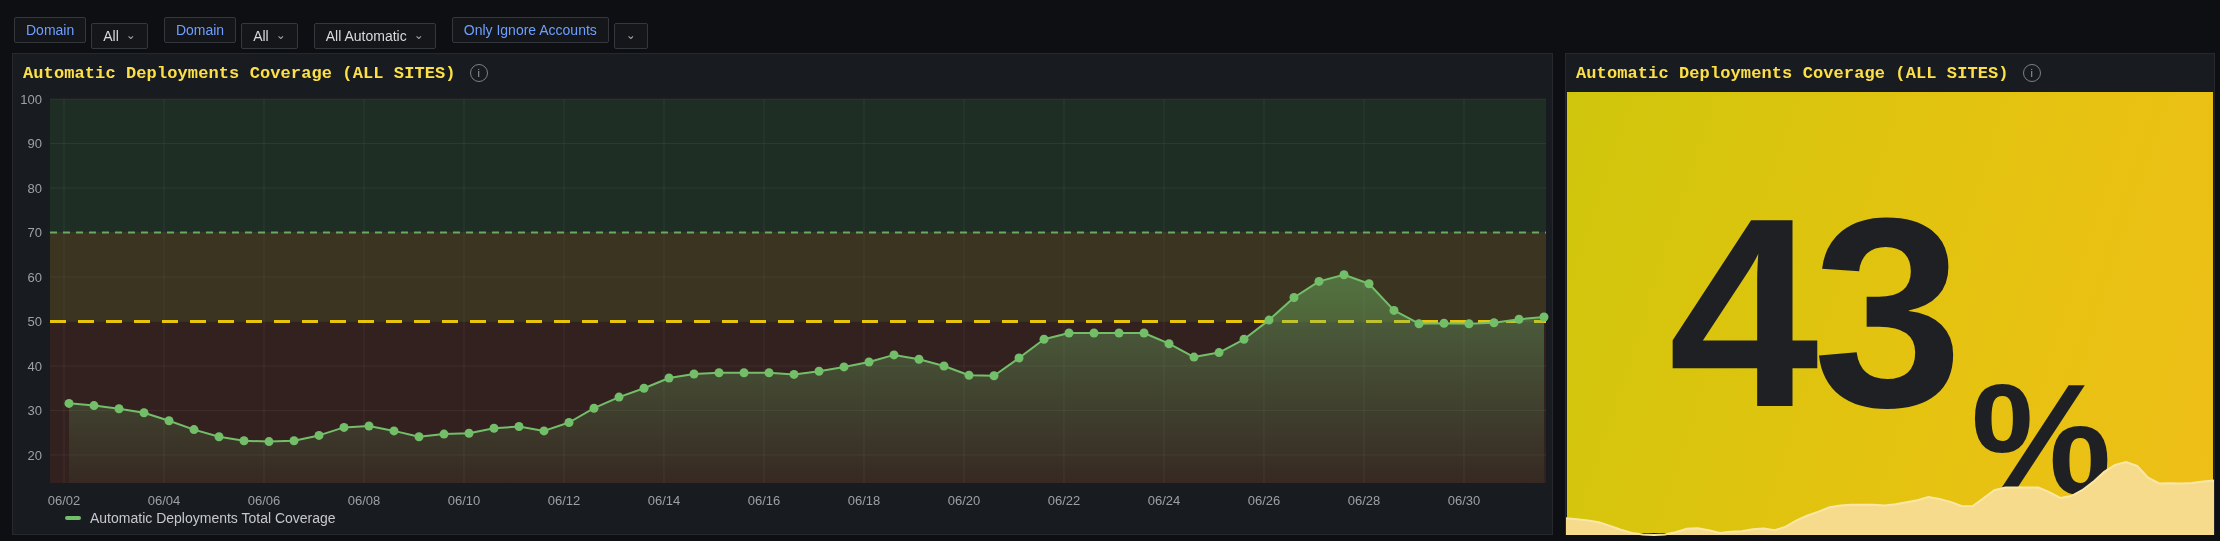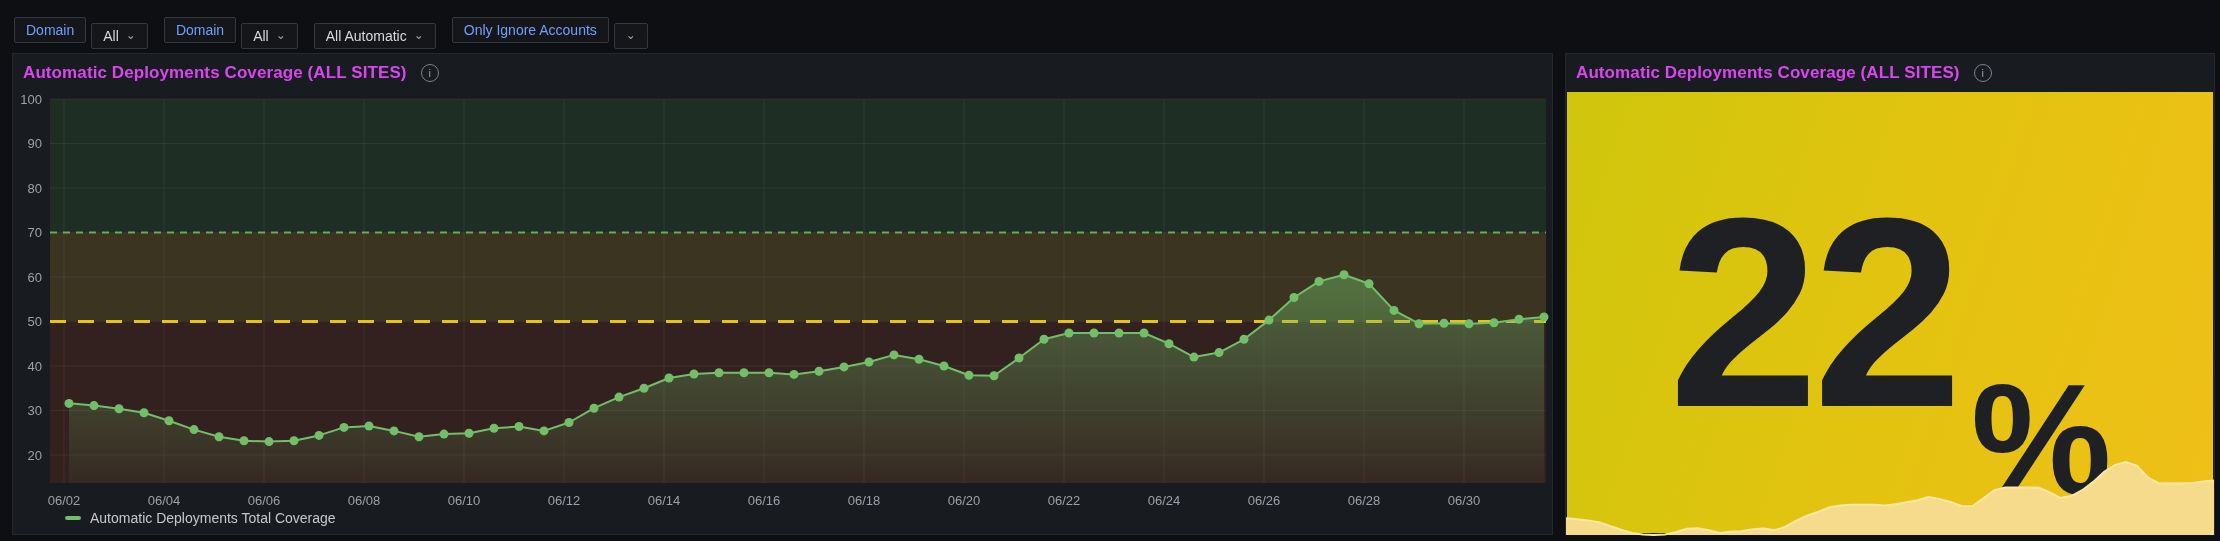--- a/index.html
+++ b/index.html
@@ -19,21 +19,21 @@
   .chev{color:#9da0a6;font-size:12px;line-height:1;transform:translateY(-1px);}
   .panel{
     position:absolute;background:#181b1f;border:1px solid #26282d;box-sizing:border-box;
   }
   .panel-left{left:12px;top:53px;width:1541px;height:482px;}
   .panel-right{left:1565px;top:53px;width:650px;height:482px;}
   .panel-header{
     position:absolute;top:0;left:0;right:0;height:38px;display:flex;align-items:center;
     padding-left:10px;
   }
-  .panel-title{font-size:17px;font-weight:600;color:#d946ef;letter-spacing:.1px;}
+  .panel-title{font-size:17px;font-weight:600;color:#fde047;letter-spacing:.1px;font-family:Liberation Mono, monospace;}
   .info-icon{
     width:16px;height:16px;border:1.5px solid #7d8087;border-radius:50%;
     margin-left:14px;display:inline-flex;align-items:center;justify-content:center;
     color:#9b9ea3;font-size:11px;line-height:1;cursor:pointer;
   }
   .info-icon::before{content:"i";}
   .legend{position:absolute;left:52px;bottom:8px;display:flex;align-items:center;cursor:pointer;}
   .legend-marker{width:16px;height:4px;border-radius:2px;background:#73bf69;margin-right:9px;}
   .legend-label{font-size:14px;color:#c7c8cc;}
   .stat-bg{
@@ -97,21 +97,21 @@
   </div>
 </div>
 
 <div class="panel panel-right">
   <div class="panel-header">
     <span class="panel-title">Automatic Deployments Coverage (ALL SITES)</span>
     <span class="info-icon"></span>
   </div>
   <div class="stat-bg"></div>
   <div class="stat-content">
-    <span class="stat-value">22</span>
+    <span class="stat-value">43</span>
     <span class="stat-unit">%</span>
   </div>
 </div>
 
 <svg id="overlay" width="2220" height="541" viewBox="0 0 2220 541">
   <defs>
     <linearGradient id="areaGrad" x1="0" y1="0" x2="0" y2="1">
       <stop offset="0" stop-color="#73bf69" stop-opacity="0.45"></stop>
       <stop offset="1" stop-color="#73bf69" stop-opacity="0.05"></stop>
     </linearGradient>

